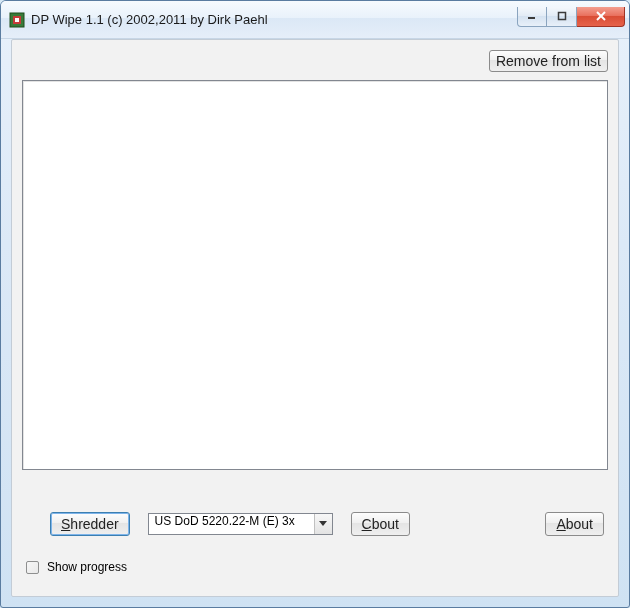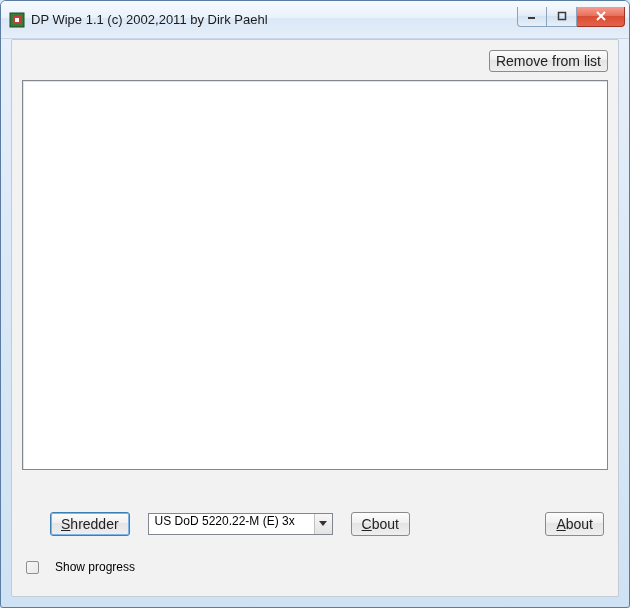--- a/index.html
+++ b/index.html
@@ -123,21 +123,21 @@
   .combo .combo-arrow {
     width: 18px; height: 100%;
     display: flex; align-items: center; justify-content: center;
     border-left: 1px solid #c0c0c0;
     background: linear-gradient(to bottom,#f7f7f7,#e3e3e3);
   }
   .spacer { flex: 1; }
   .checkbox-row {
     position: absolute;
     left: 14px; bottom: 22px;
-    display: flex; align-items: center; gap: 16px;
+    display: flex; align-items: center; gap: 8px;
   }
   .chk {
     width: 13px; height: 13px;
     border: 1px solid #8e8f8f;
     background: linear-gradient(135deg,#f6f6f6,#e9e9e9);
     border-radius: 2px;
   }
 </style>
 </head>
 <body>

